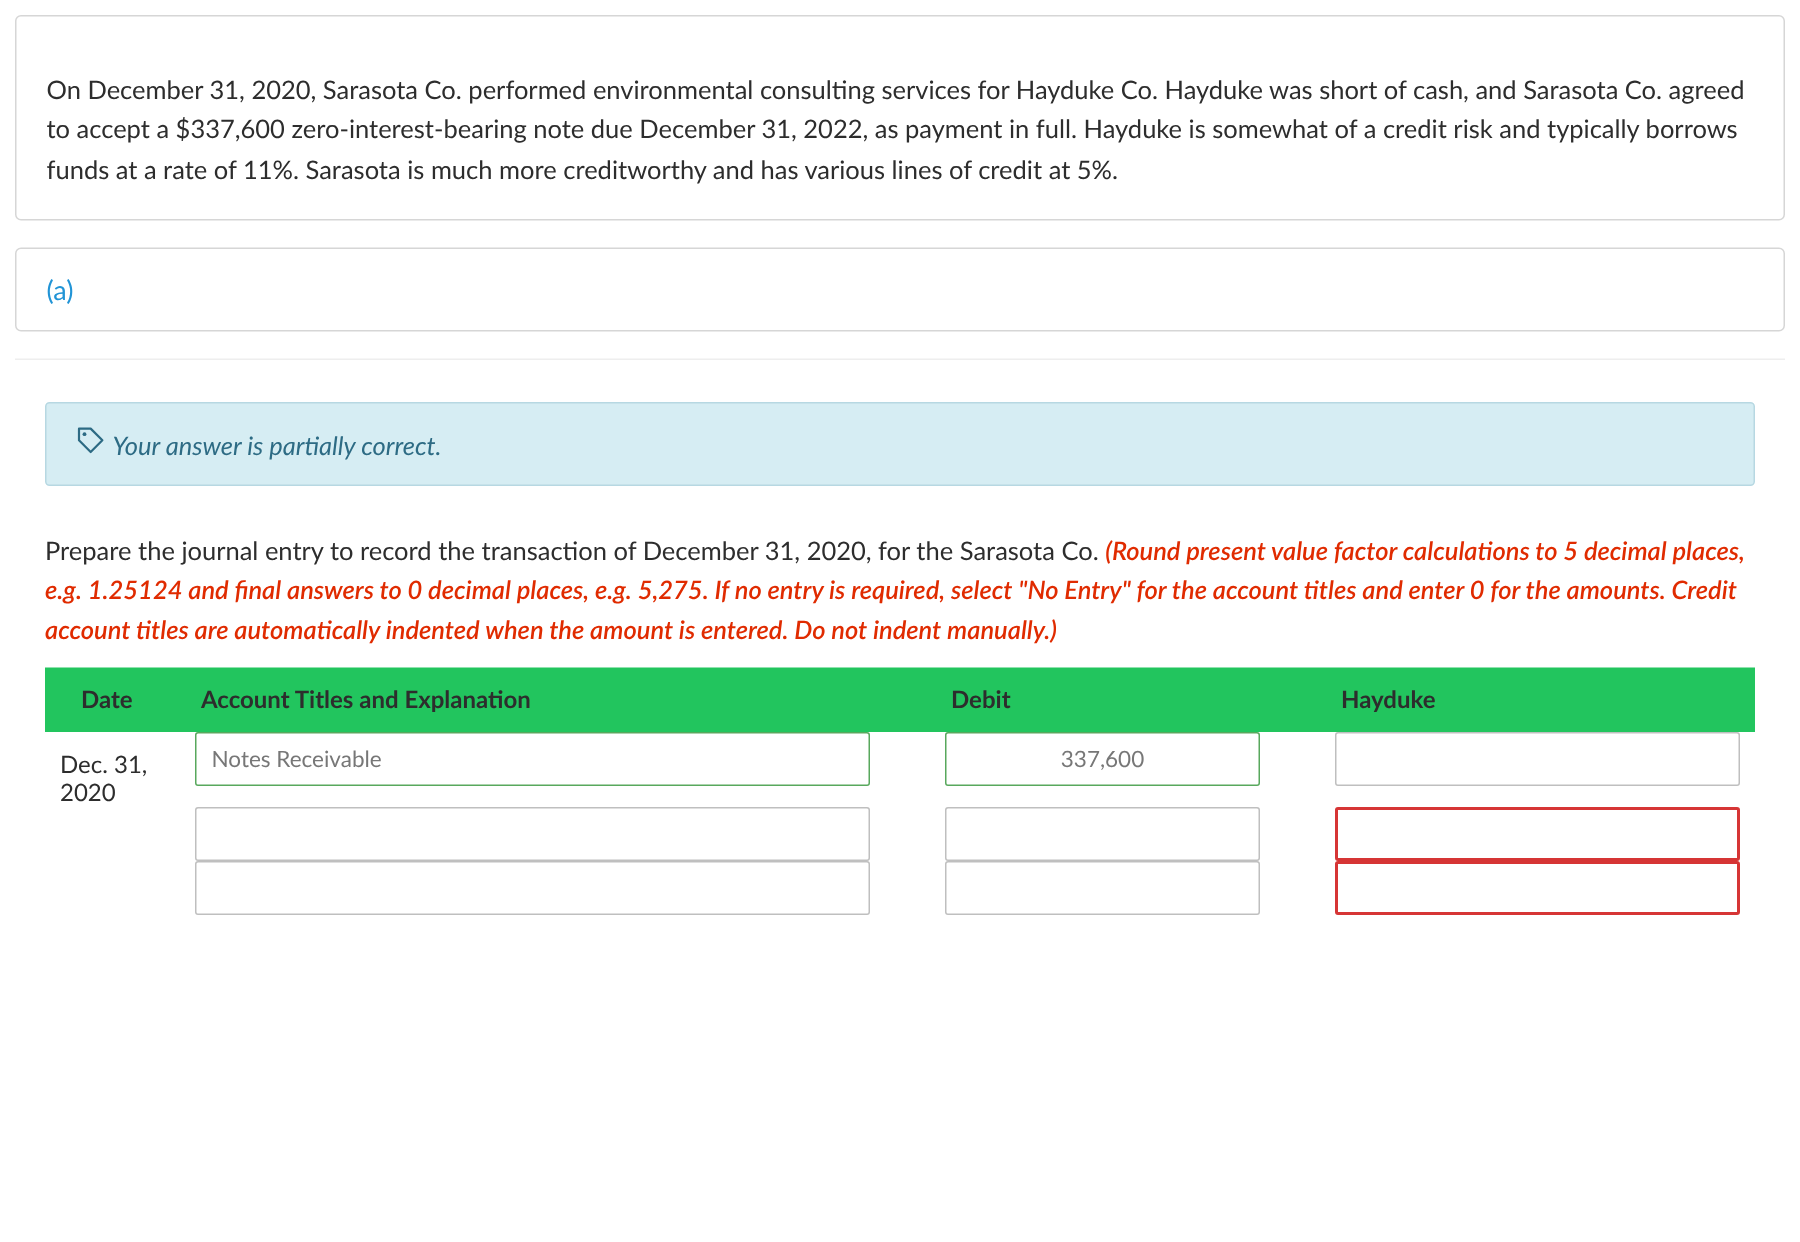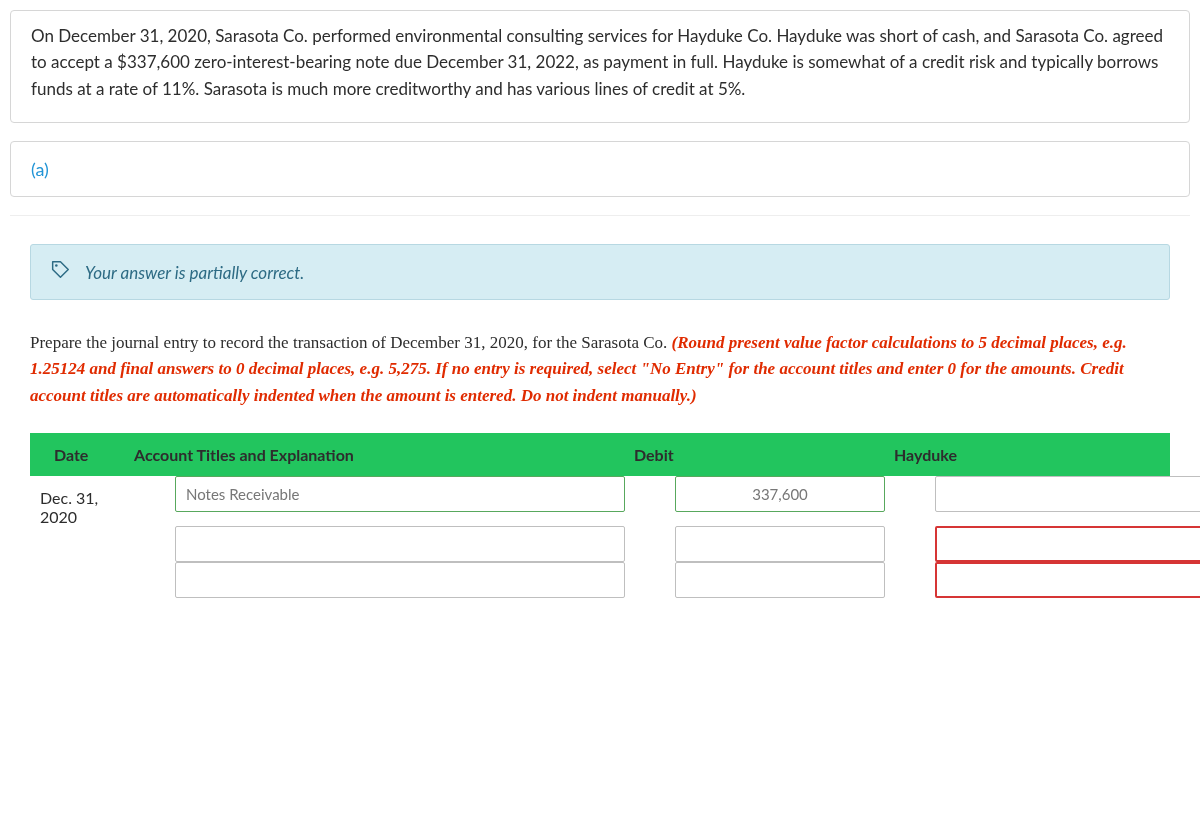--- a/index.html
+++ b/index.html
@@ -7,21 +7,21 @@
     margin: 0;
     padding: 10px;
     font-family: "Lato", "Helvetica Neue", Arial, sans-serif;
     font-size: 17px;
     color: #2d2d2d;
     background: #fff;
   }
   .panel {
     border: 1px solid #d6d6d6;
     border-radius: 4px;
-    padding: 12px 20px 20px 20px;
+    padding: 36px 20px 20px 20px;
     margin-bottom: 18px;
     line-height: 1.55;
   }
   .factor-link {
     color: #2194d6;
     cursor: pointer;
     display: inline-block;
     margin-top: 18px;
   }
   .part-box {
@@ -36,27 +36,27 @@
     padding: 0 20px;
   }
   .feedback {
     background: #d6edf3;
     border: 1px solid #b7d8e2;
     border-radius: 3px;
     padding: 14px 18px;
     margin: 28px 0 30px 0;
     display: flex;
     align-items: center;
-    gap: 14px;
+    gap: 4px;
     font-style: italic;
     color: #2d6b84;
     font-size: 17px;
   }
   .feedback svg { flex: 0 0 auto; }
-  .instructions { margin-bottom: 24px; line-height: 1.55; font-family: Liberation Serif, serif; }
+  .instructions { margin-bottom: 12px; line-height: 1.55; }
   .red-italic {
     color: #e02b00;
     font-style: italic;
     font-weight: 600;
   }
   table.journal {
     width: 100%;
     border-collapse: collapse;
   }
   table.journal th {
@@ -81,21 +81,20 @@
     width: 100%;
     height: 36px;
     border: 1px solid #bfbfbf;
     border-radius: 2px;
     padding: 4px 10px;
     font-size: 15px;
     color: #777;
     background: #fff;
     outline: none;
     font-family: inherit;
-    margin-left: 45px;
   }
   .field.green { border: 1px solid #58a85d; }
   .field.red   { border: 2px solid #d63535; }
   .num { text-align: center; }
   .col-date    { width: 90px; }
   .col-account { width: 470px; }
   .col-debit   { width: 230px; }
   .col-credit  { width: auto; }
   .spacer { width: 30px; }
 </style>

